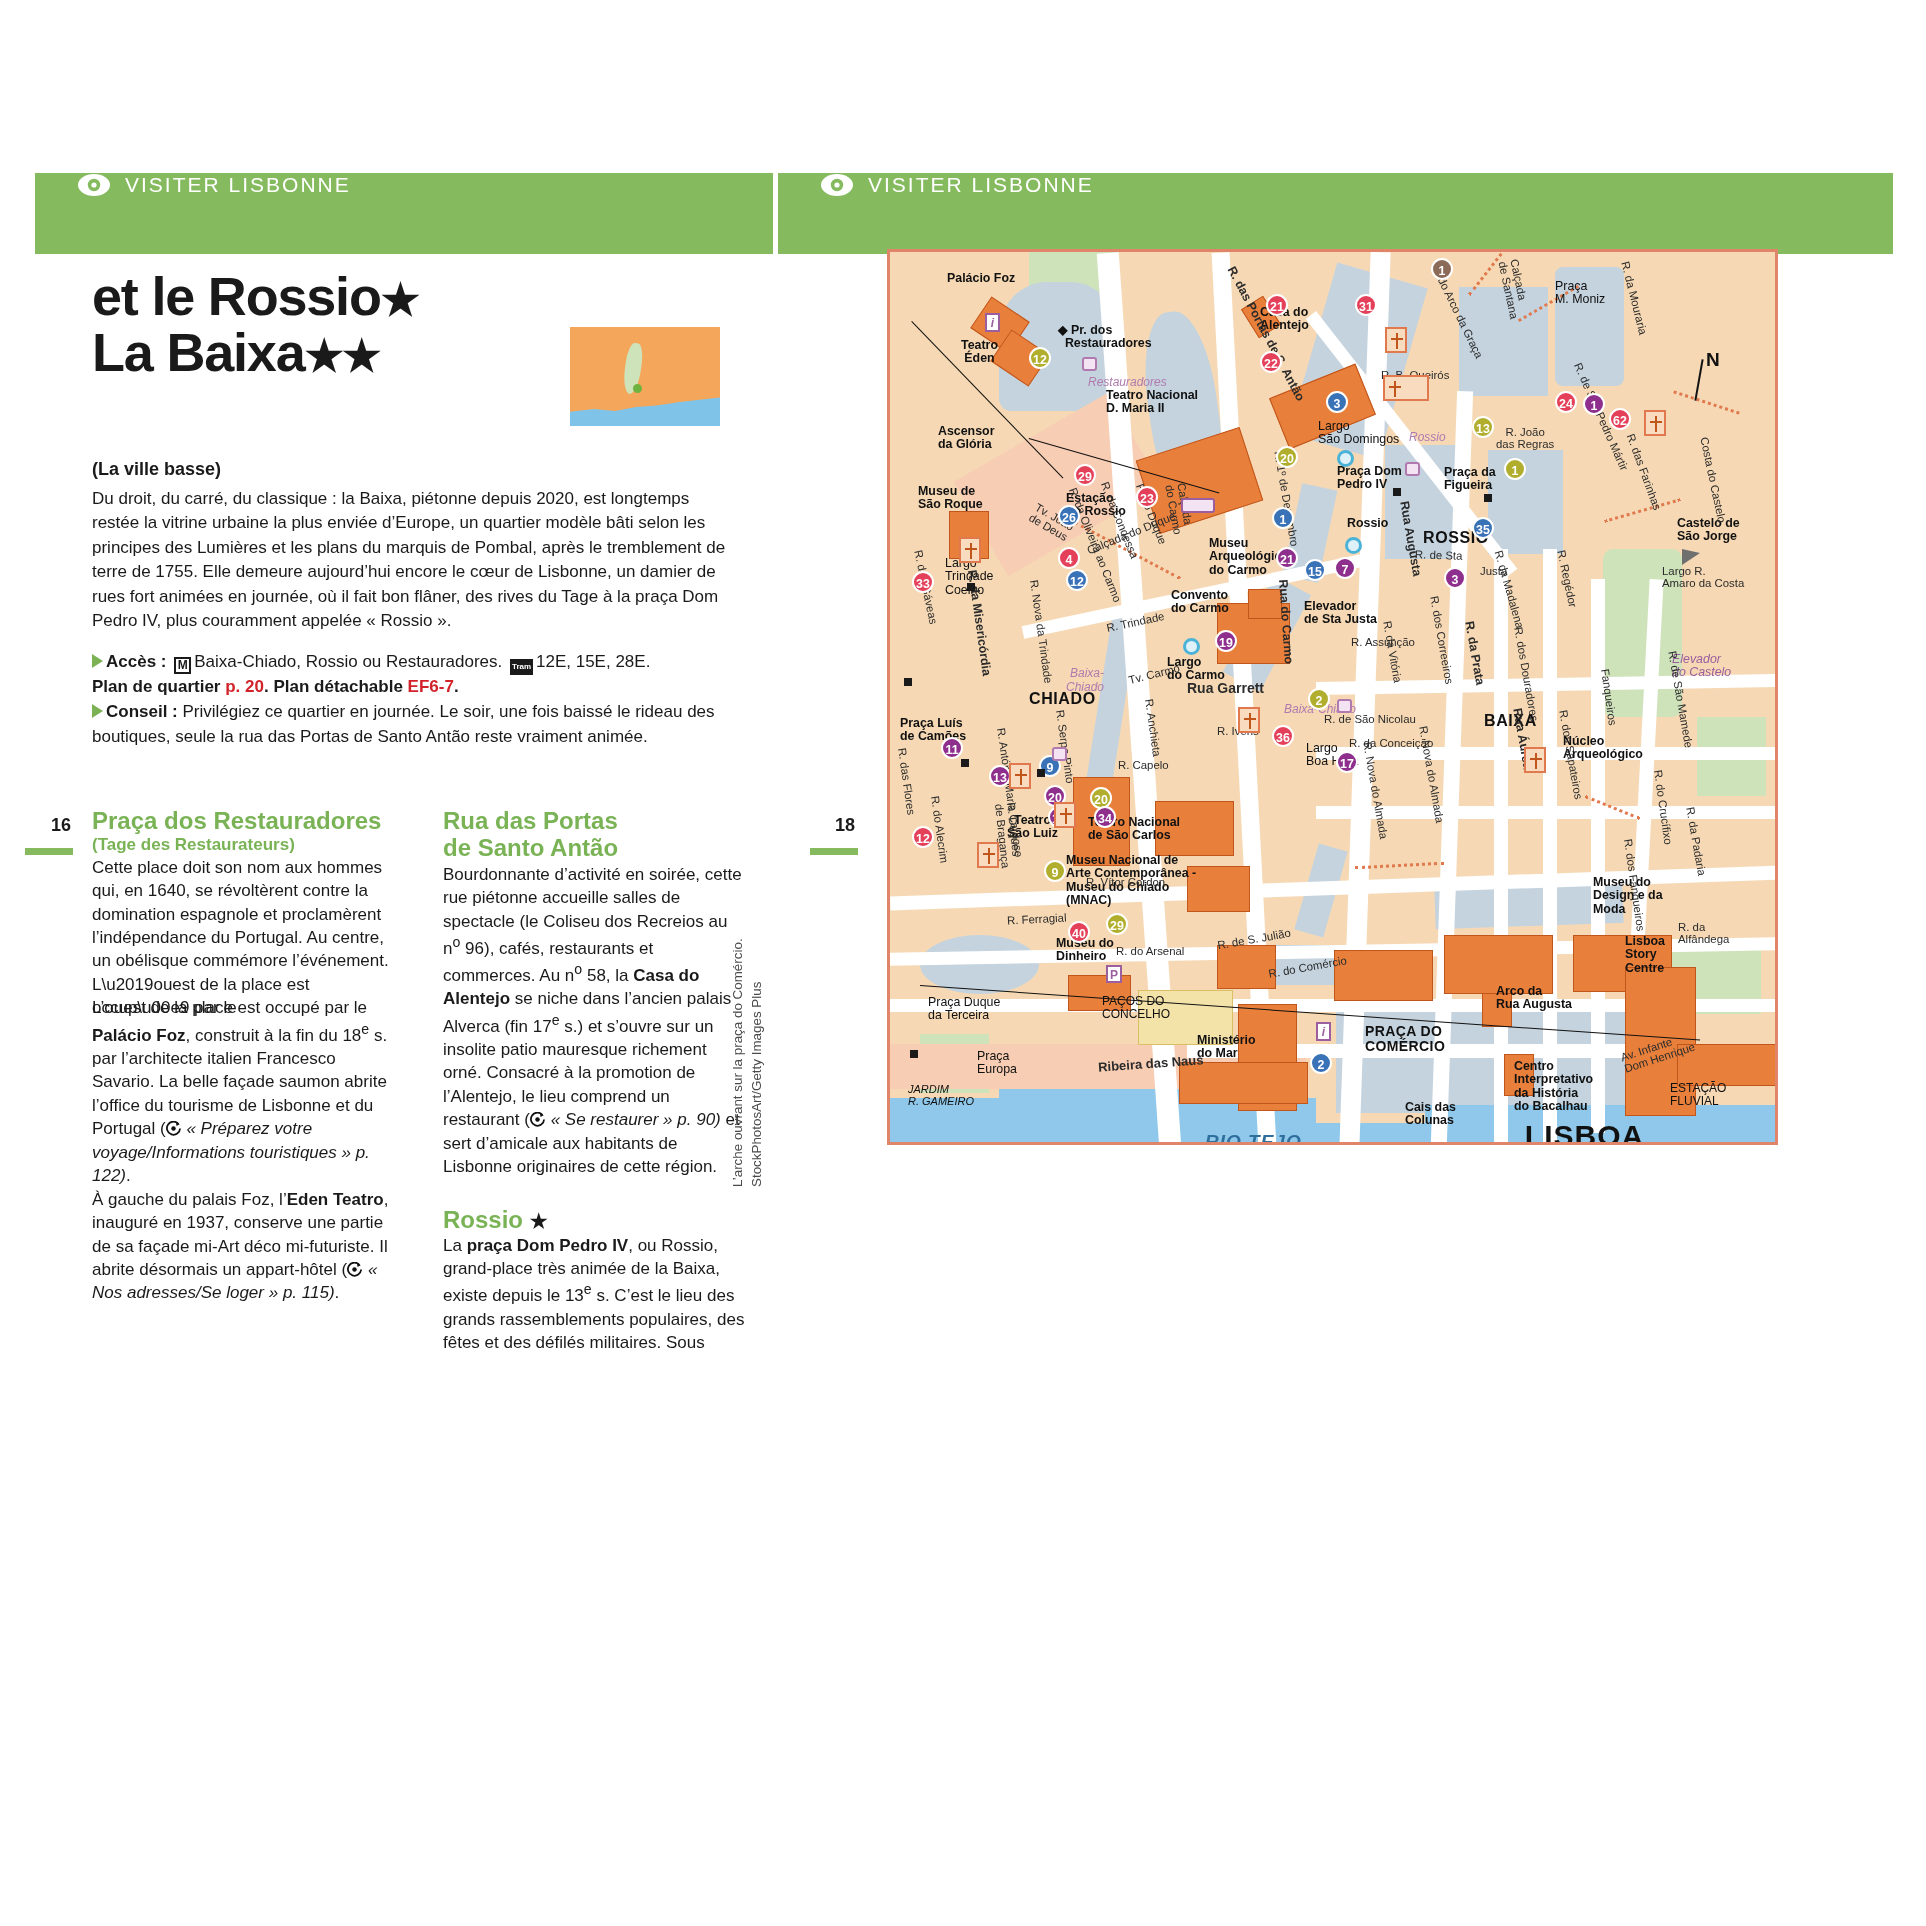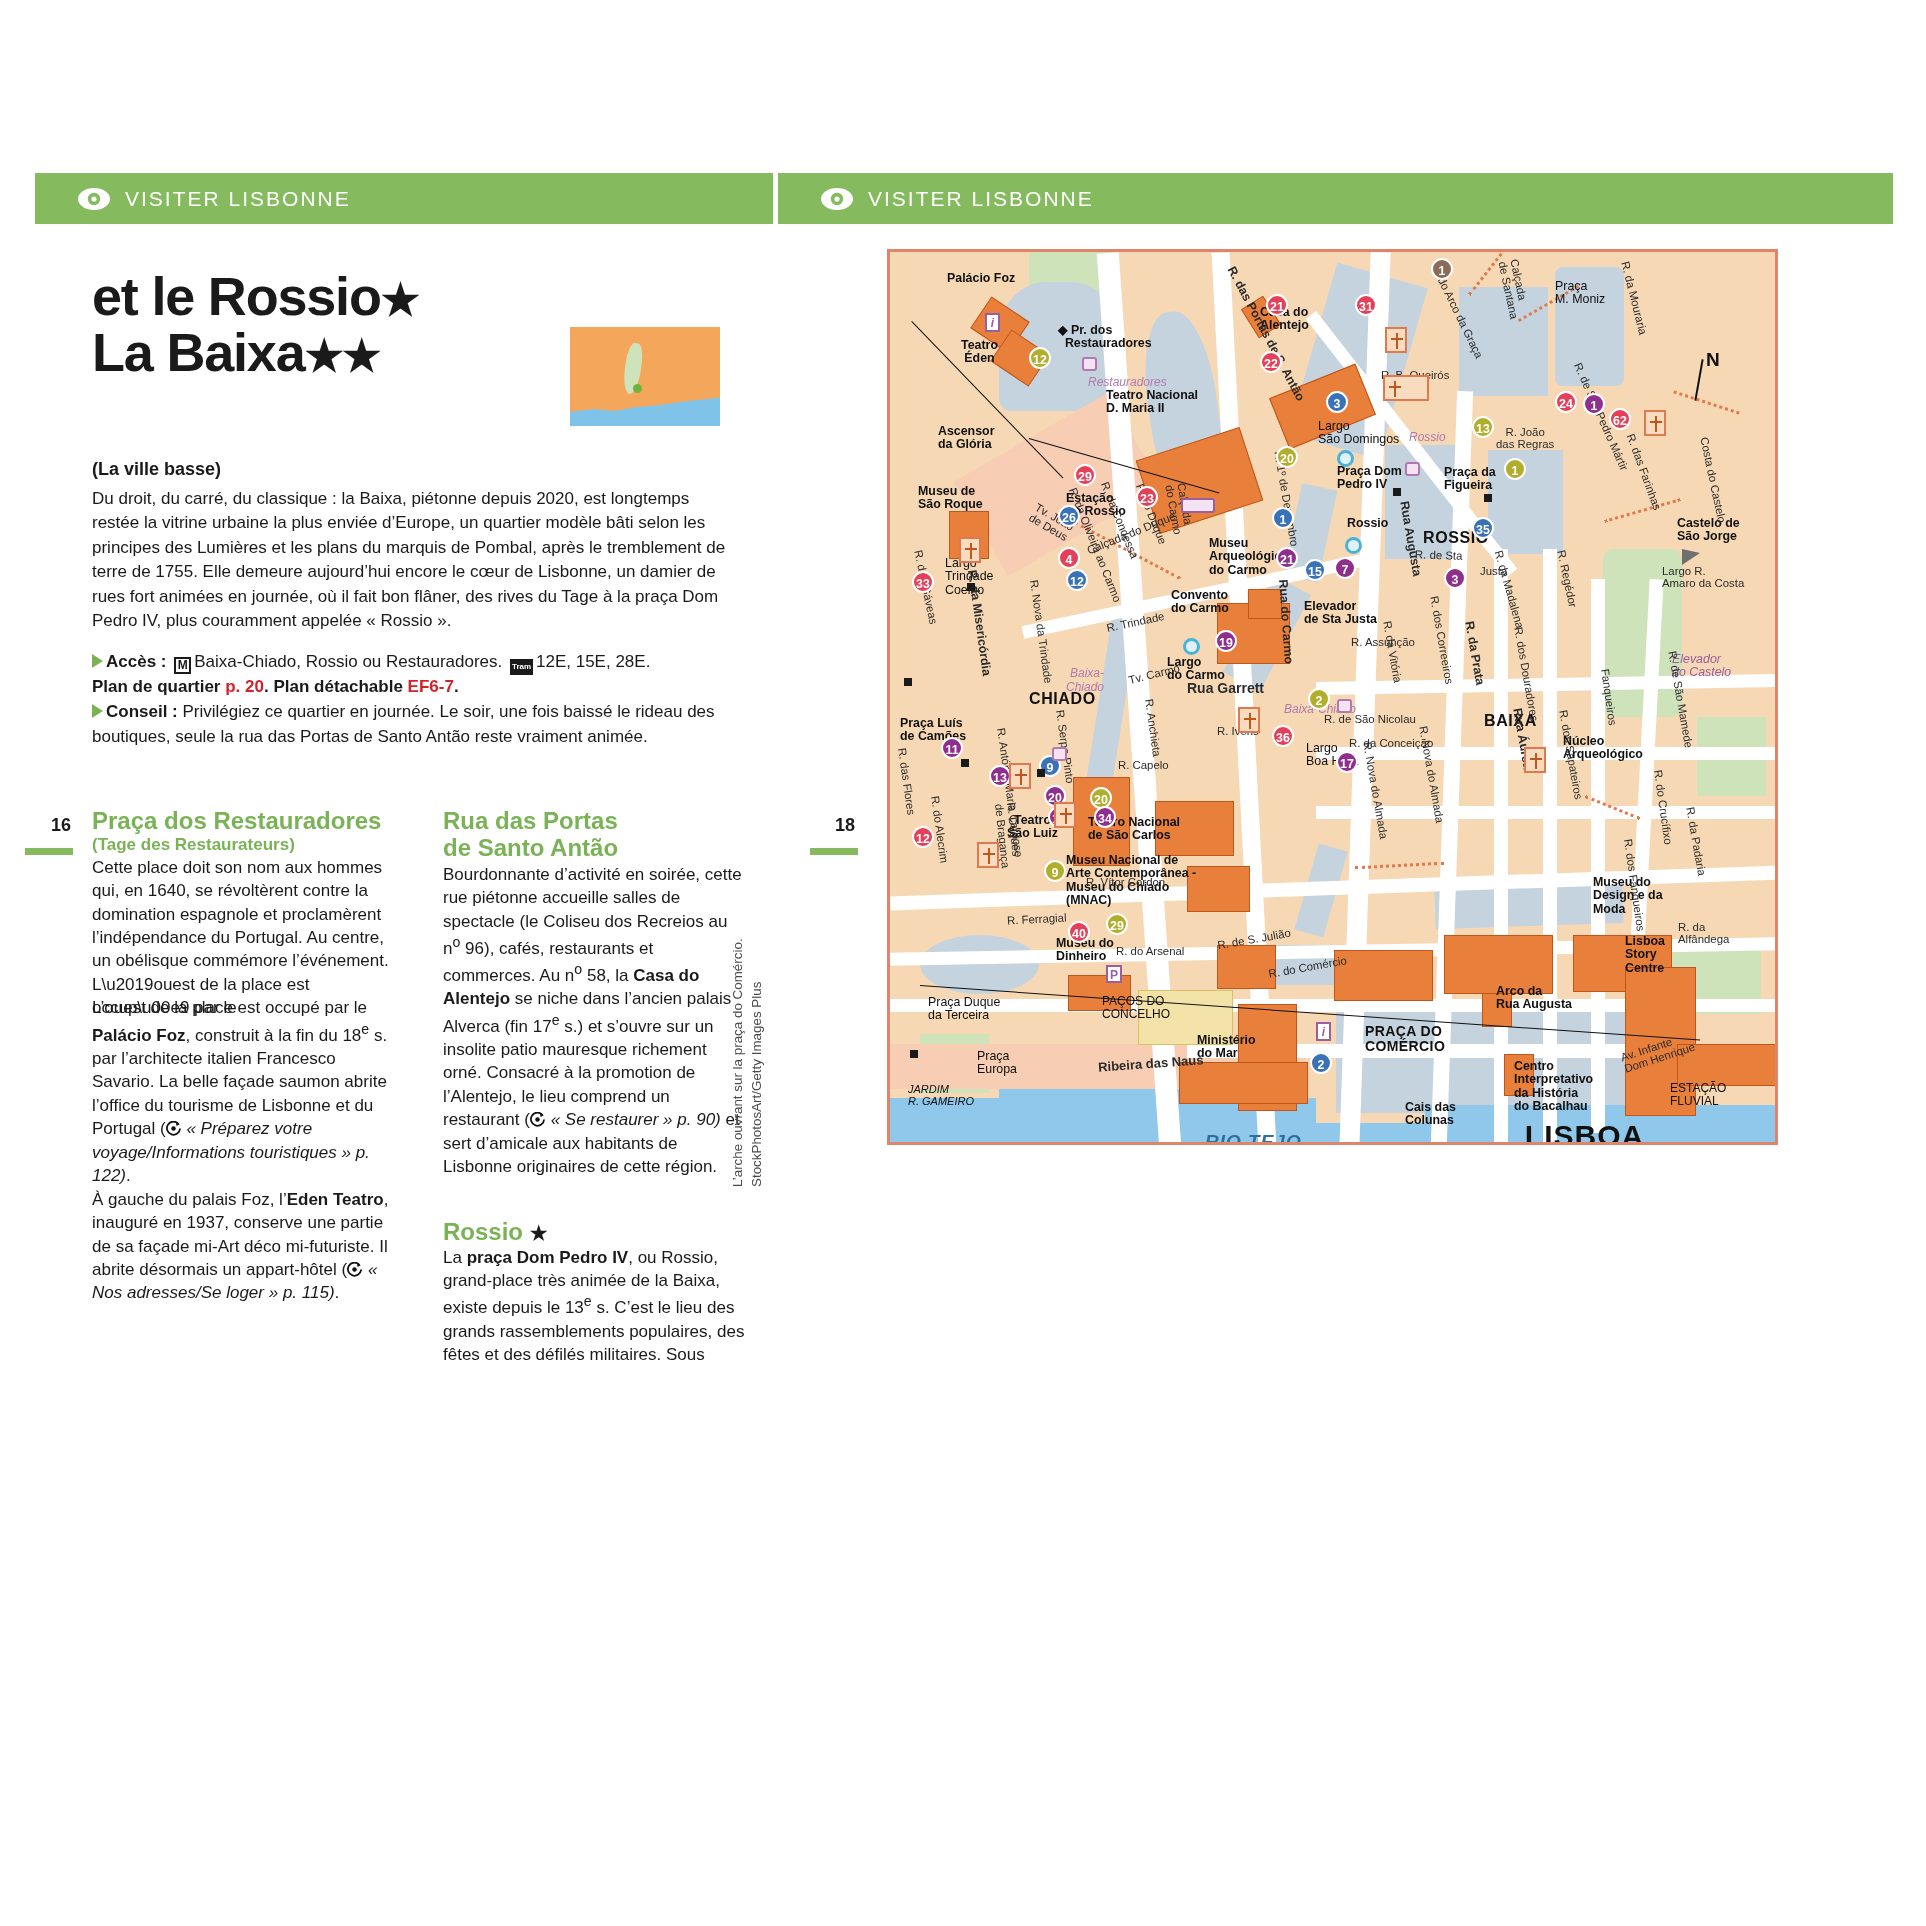--- a/index.html
+++ b/index.html
@@ -15,23 +15,23 @@
   
   #spread {
     position:absolute;
     left:35px; top:173px;
     width:1857px; height:990px;
   }
 
   
   .header-band {
     position:absolute;
-    top:0; height:51px;
+    top:0; height:81px;
     background:#85bb5e;
-    display:flex; align-items:center;
+    display:flex; 
   }
   .header-band.left  { left:0;    width:738px; }
   .header-band.right { left:743px; width:1115px; }
   .band-eye {
     margin-left:42px;
     width:34px; height:24px;
     flex:0 0 auto;
     display:flex; align-items:center; justify-content:center;
   }
   .band-label {
@@ -132,21 +132,21 @@
     line-height:1.08; margin:0 0 1px 0;
   }
   .sec-sub {
     font-size:17px; font-weight:700; color:#7ab356;
     line-height:1.22; margin:0 0 0 0;
   }
   .sec-head .blackstar { color:#1a1a1a; font-size:20px; }
   .body-txt {
     font-size:17px; line-height:1.38; color:#1a1a1a;
   }
-  .sec-head.spaced { margin-top:40px; }
+  .sec-head.spaced { margin-top:28px; }
 
   .compass-ico {
     display:inline-block; width:15px; height:15px;
     vertical-align:-2px; margin-right:1px;
   }
 
   
   .credit {
     position:absolute; left:693px; top:644px;
     width:297px;

